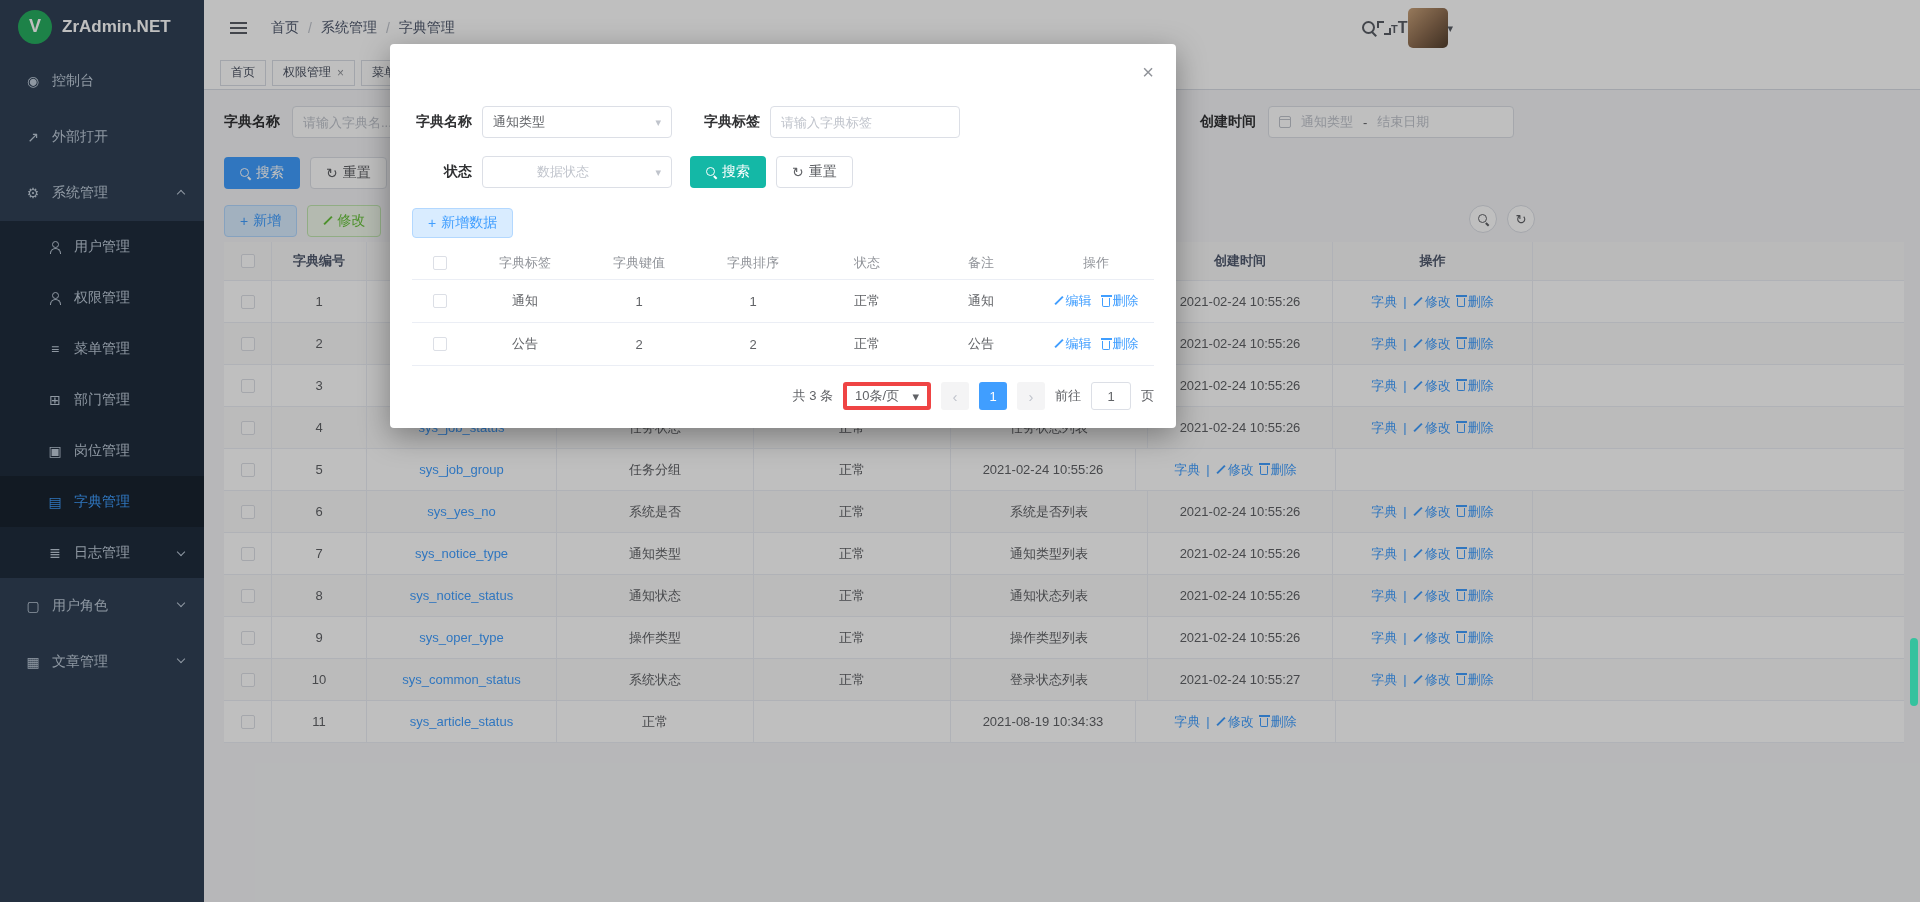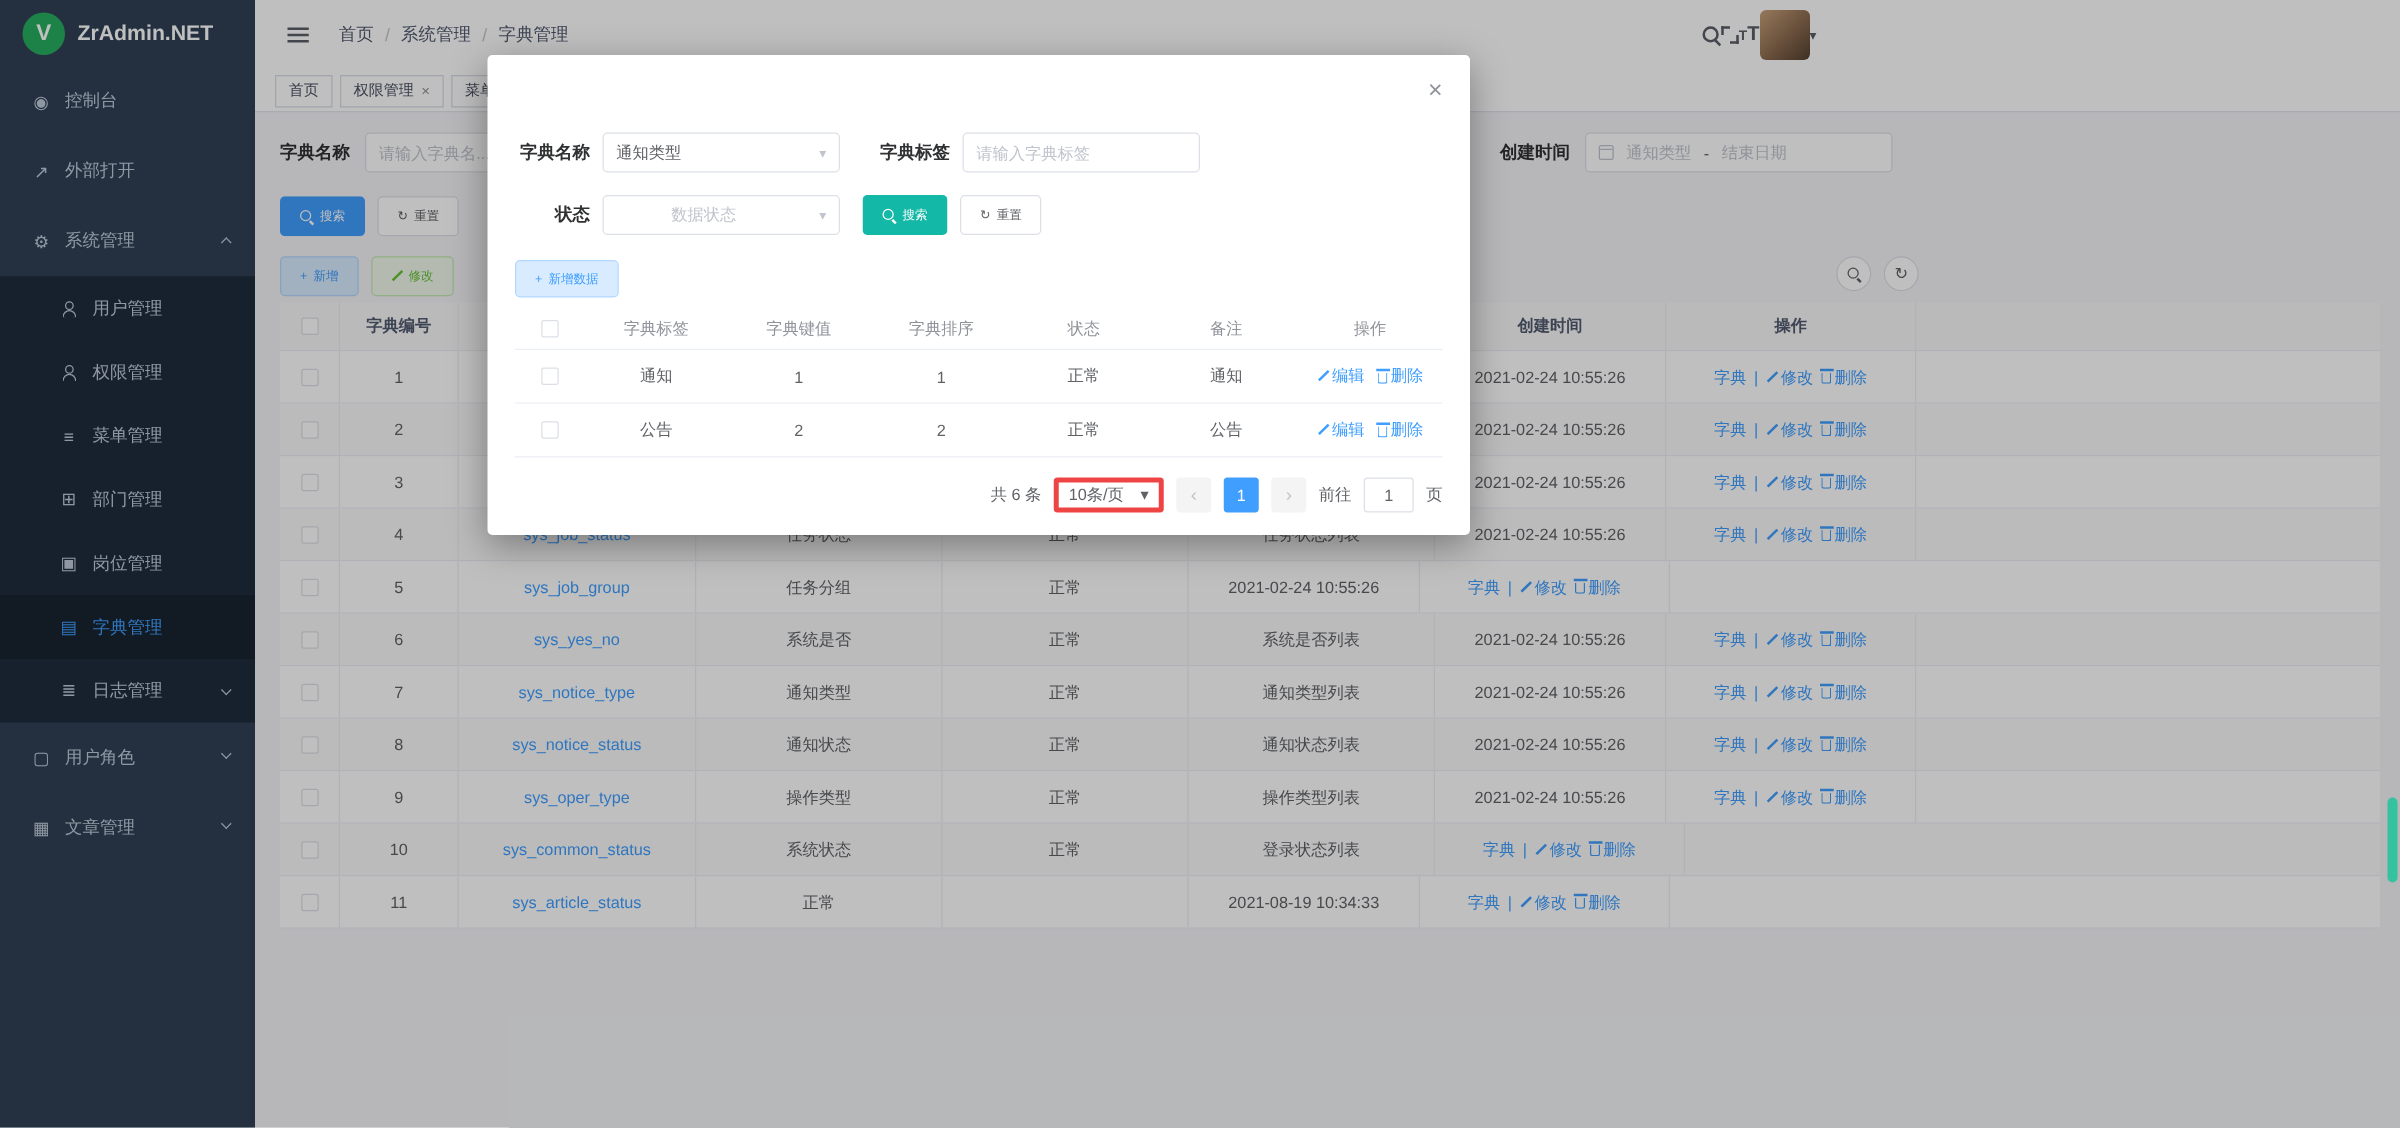--- a/index.html
+++ b/index.html
@@ -53,21 +53,21 @@
   .lbl { font-weight:bold; font-size:14px; color:#303133; }
   .q-name { position:absolute; left:20px; top:16px; display:flex; align-items:center; gap:12px; }
   .q-date { position:absolute; left:996px; top:16px; display:flex; align-items:center; gap:12px; }
   .inp { height:32px; border:1px solid #dcdfe6; border-radius:4px; padding:0 10px; font-size:13px; color:#606266; background:#fff; outline:none; font-family:inherit; }
   .inp::placeholder { color:#c0c4cc; }
   .daterange { display:flex; align-items:center; gap:10px; width:246px; height:32px; border:1px solid #dcdfe6; border-radius:4px; background:#fff; padding:0 10px; font-size:13px; color:#c0c4cc; }
   .daterange .dsep { color:#606266; }
   .i-cal { width:12px; height:12px; border:1px solid #c0c4cc; border-radius:2px; position:relative; display:inline-block; }
   .i-cal::before { content:""; position:absolute; top:2px; left:0; right:0; height:1px; background:#c0c4cc; }
   .q-buttons { position:absolute; left:20px; top:67px; display:flex; gap:10px; }
-  .btn { display:inline-flex; align-items:center; justify-content:center; gap:5px; height:32px; padding:0 15px; border-radius:4px; font-size:10px; border:1px solid transparent; cursor:pointer; font-family:inherit; }
+  .btn { display:inline-flex; align-items:center; justify-content:center; gap:5px; height:32px; padding:0 15px; border-radius:4px; font-size:14px; border:1px solid transparent; cursor:pointer; font-family:inherit; }
   .btn-primary { background:#409EFF; color:#fff; }
   .btn-plain { background:#fff; border-color:#dcdfe6; color:#606266; }
   .btn-teal { background:#14b8a6; color:#fff; }
   .btn-add { background:#d9ecff; border-color:#b3d8ff; color:#409EFF; }
   .btn-edit-dis { background:#f0f9eb; border-color:#c2e7b0; color:#67c23a; }
   .i-search { width:11px; height:11px; position:relative; display:inline-block; }
   .i-search::before { content:""; position:absolute; left:0; top:0; width:7px; height:7px; border:1.5px solid currentColor; border-radius:50%; }
   .i-search::after { content:""; position:absolute; left:8px; top:8px; width:4px; height:1.5px; background:currentColor; transform:rotate(45deg); transform-origin:left center; }
   .toolbar { position:absolute; left:20px; top:115px; display:flex; gap:10px; }
   .toolbar-right { position:absolute; left:1265px; top:115px; display:flex; gap:10px; }
@@ -531,20 +531,21 @@
       <span class="td c-check">
           <span class="cb"></span>
         </span>
       <span class="td c-id">10</span>
       <span class="td c-type">
           <a class="lnk">sys_common_status</a>
         </span>
       <span class="td c-name">系统状态</span>
       <span class="td c-status">正常</span>
       <span class="td c-remark">登录状态列表</span>
+      <span class="td c-time">2021-02-24 10:55:27</span>
       <span class="td c-op">
         <a class="lnk">字典</a>
         <span class="opsep">|</span>
         <a class="lnk">
             <span class="i-pencil"></span>
             <span>修改</span>
           </a>
         <a class="lnk">
             <span class="i-trash"></span>
             <span>删除</span>
@@ -667,21 +668,21 @@
           </a>
         <a class="lnk">
             <span class="i-trash"></span>
             <span>删除</span>
           </a>
       </span>
     </div>
   </div>
 
   <div class="m-pager">
-    <span class="pg-total">共 6 条</span>
+    <span class="pg-total">共 3 条</span>
     <div class="pg-sel">
       <span>10条/页</span>
       <span class="scaret">▾</span>
     </div>
     <span class="pg-btn">‹</span>
     <span class="pg-btn active">1</span>
     <span class="pg-btn">›</span>
     <span>前往</span>
     <input class="pg-inp" value="1" style="">
     <span>页</span>

